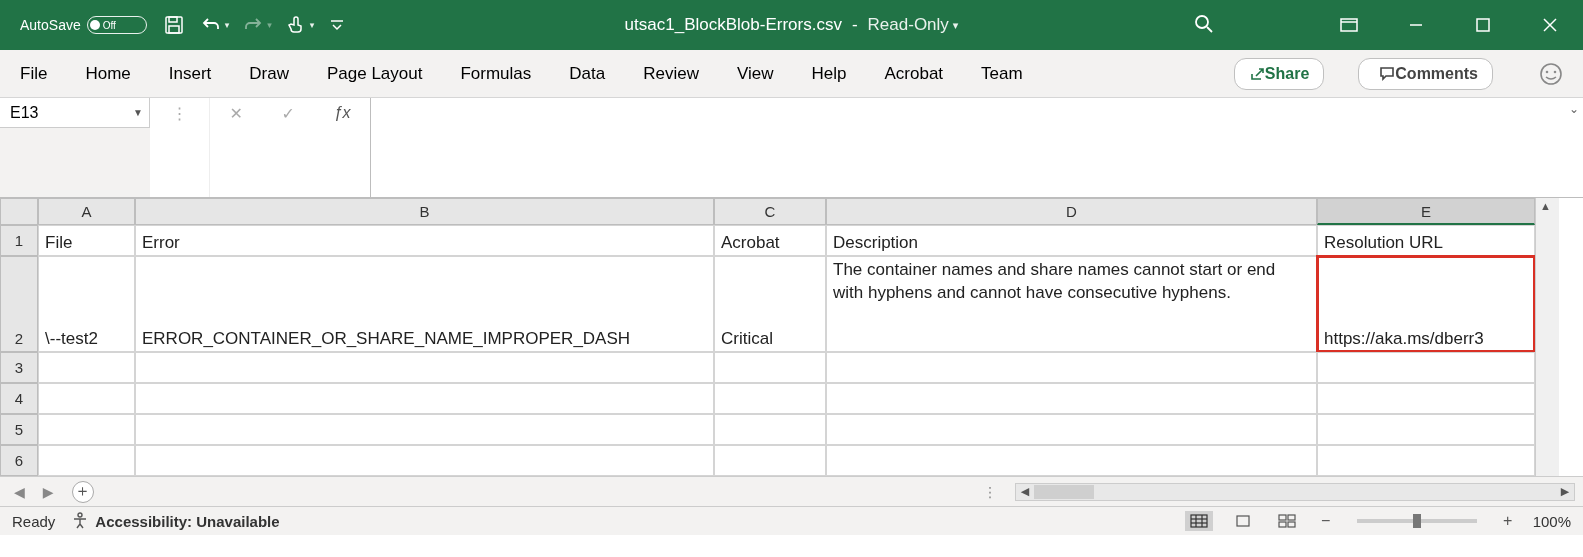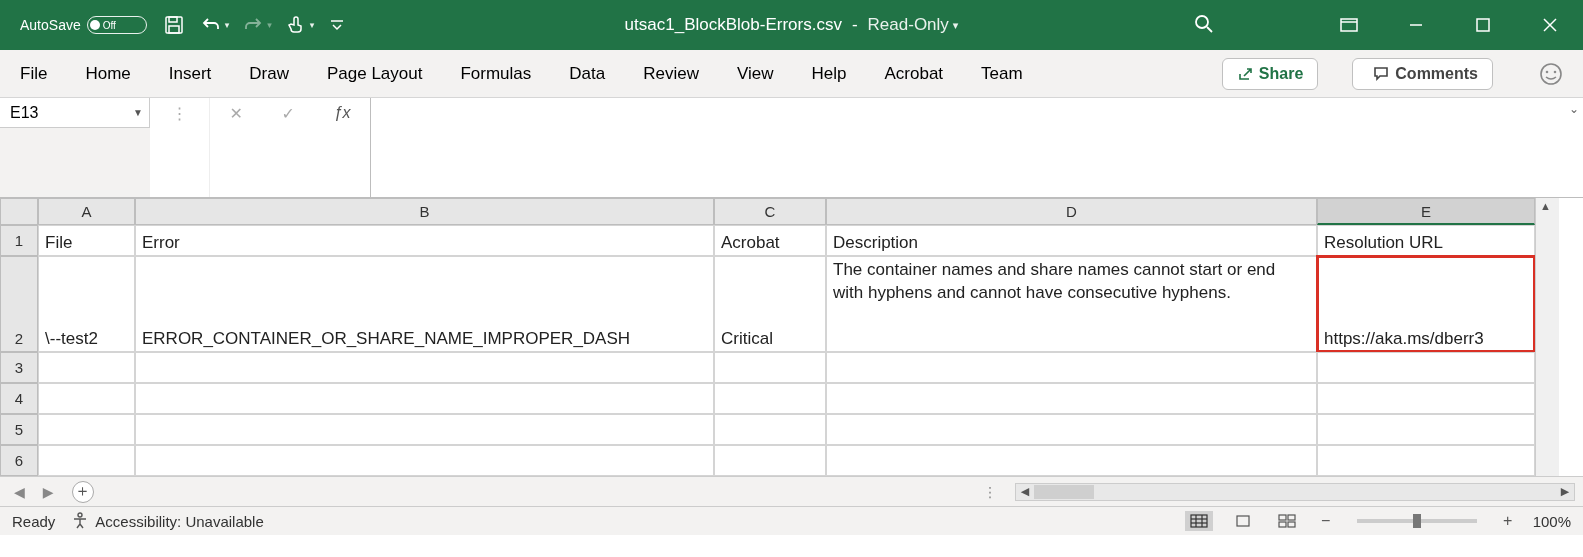--- a/index.html
+++ b/index.html
@@ -18,21 +18,21 @@
   .titlebar-center { position: absolute; left: 50%; transform: translateX(-50%); display: flex; align-items: center; gap: 10px; font-size: 17px; }
   .readonly { opacity: 0.9; display:flex; align-items:center; gap:4px; }
   .titlebar-right { margin-left: auto; display: flex; align-items: center; height: 100%; }
   .search-area { padding-right: 100px; }
   .win-btn { width: 67px; height: 50px; display: flex; align-items: center; justify-content: center; cursor: pointer; }
 
   
   .ribbon { height: 48px; background: #f3f2f1; border-bottom: 1px solid #d6d6d6; display: flex; align-items: center; padding: 0 18px; gap: 34px; font-size: 17px; color: #000; }
   .ribbon-tab { cursor: pointer; padding: 4px 2px; }
   .ribbon-spacer { flex: 1; }
-  .ribbon-btn { border: 1px solid #c0c0c0; background: #fff; padding: 6px 14px; border-radius: 6px; display: flex; align-items: center; gap: 6px; font-size: 16px; cursor: pointer; text-align: right; }
+  .ribbon-btn { border: 1px solid #c0c0c0; background: #fff; padding: 6px 14px; border-radius: 12px; display: flex; align-items: center; font-size: 16px; cursor: pointer; text-align: right; }
   .share-btn { color: #217346; font-weight: 600; }
   .comments-btn { color: #444; font-weight: 600; padding-left: 20px; }
   .smiley { width: 28px; height: 28px; border-radius: 50%; display: flex; align-items:center; justify-content:center; cursor:pointer; margin-left:10px; color:#666; }
 
   
   .formulabar { height: 100px; display: flex; border-bottom: 1px solid #bdbdbd; }
   .namebox-wrap { width: 150px; height:30px; border-right: 1px solid #ccc; display:flex; align-items:center; padding-left:10px; position:relative; border-bottom:1px solid #ccc; font-size:16px; }
   .namebox-caret { position:absolute; right:6px; font-size:10px; color:#555; }
   .fb-left { width:150px; display:flex; flex-direction:column; }
   .fb-left-fill { flex:1; background:#f3f2f1; }
@@ -71,21 +71,21 @@
   .hscroll-btn.right{ margin-left:auto; }
 
   
   .statusbar { height: 29px; background:#f3f2f1; border-top:1px solid #ccc; display:flex; align-items:center; padding:14px 12px; gap:16px; font-size:15px; color:#333; }
   .status-spacer { flex:1; }
   .view-btn { width:28px; height:20px; display:flex; align-items:center; justify-content:center; cursor:pointer; border:1px solid transparent; }
   .view-btn.active { background:#d0d0d0; }
   .zoom-slider { width:120px; height:4px; background:#ccc; position:relative; margin:0 6px; }
   .zoom-knob { width:8px; height:14px; background:#777; position:absolute; left:56px; top:-5px; }
   .zoom-btn { width:18px; text-align:center; cursor:pointer; font-size:16px; color:#555; }
-  .acc { display:flex; align-items:center; gap:6px; }
+  .acc { display:flex; align-items:center; gap:6px;font-weight:bold; }
 </style>
 </head>
 <body>
 
 <div class="titlebar">
   <div class="titlebar-left">
     <div class="autosave">
       <span>AutoSave</span>
       <span class="toggle">
         <span class="toggle-knob"></span>

